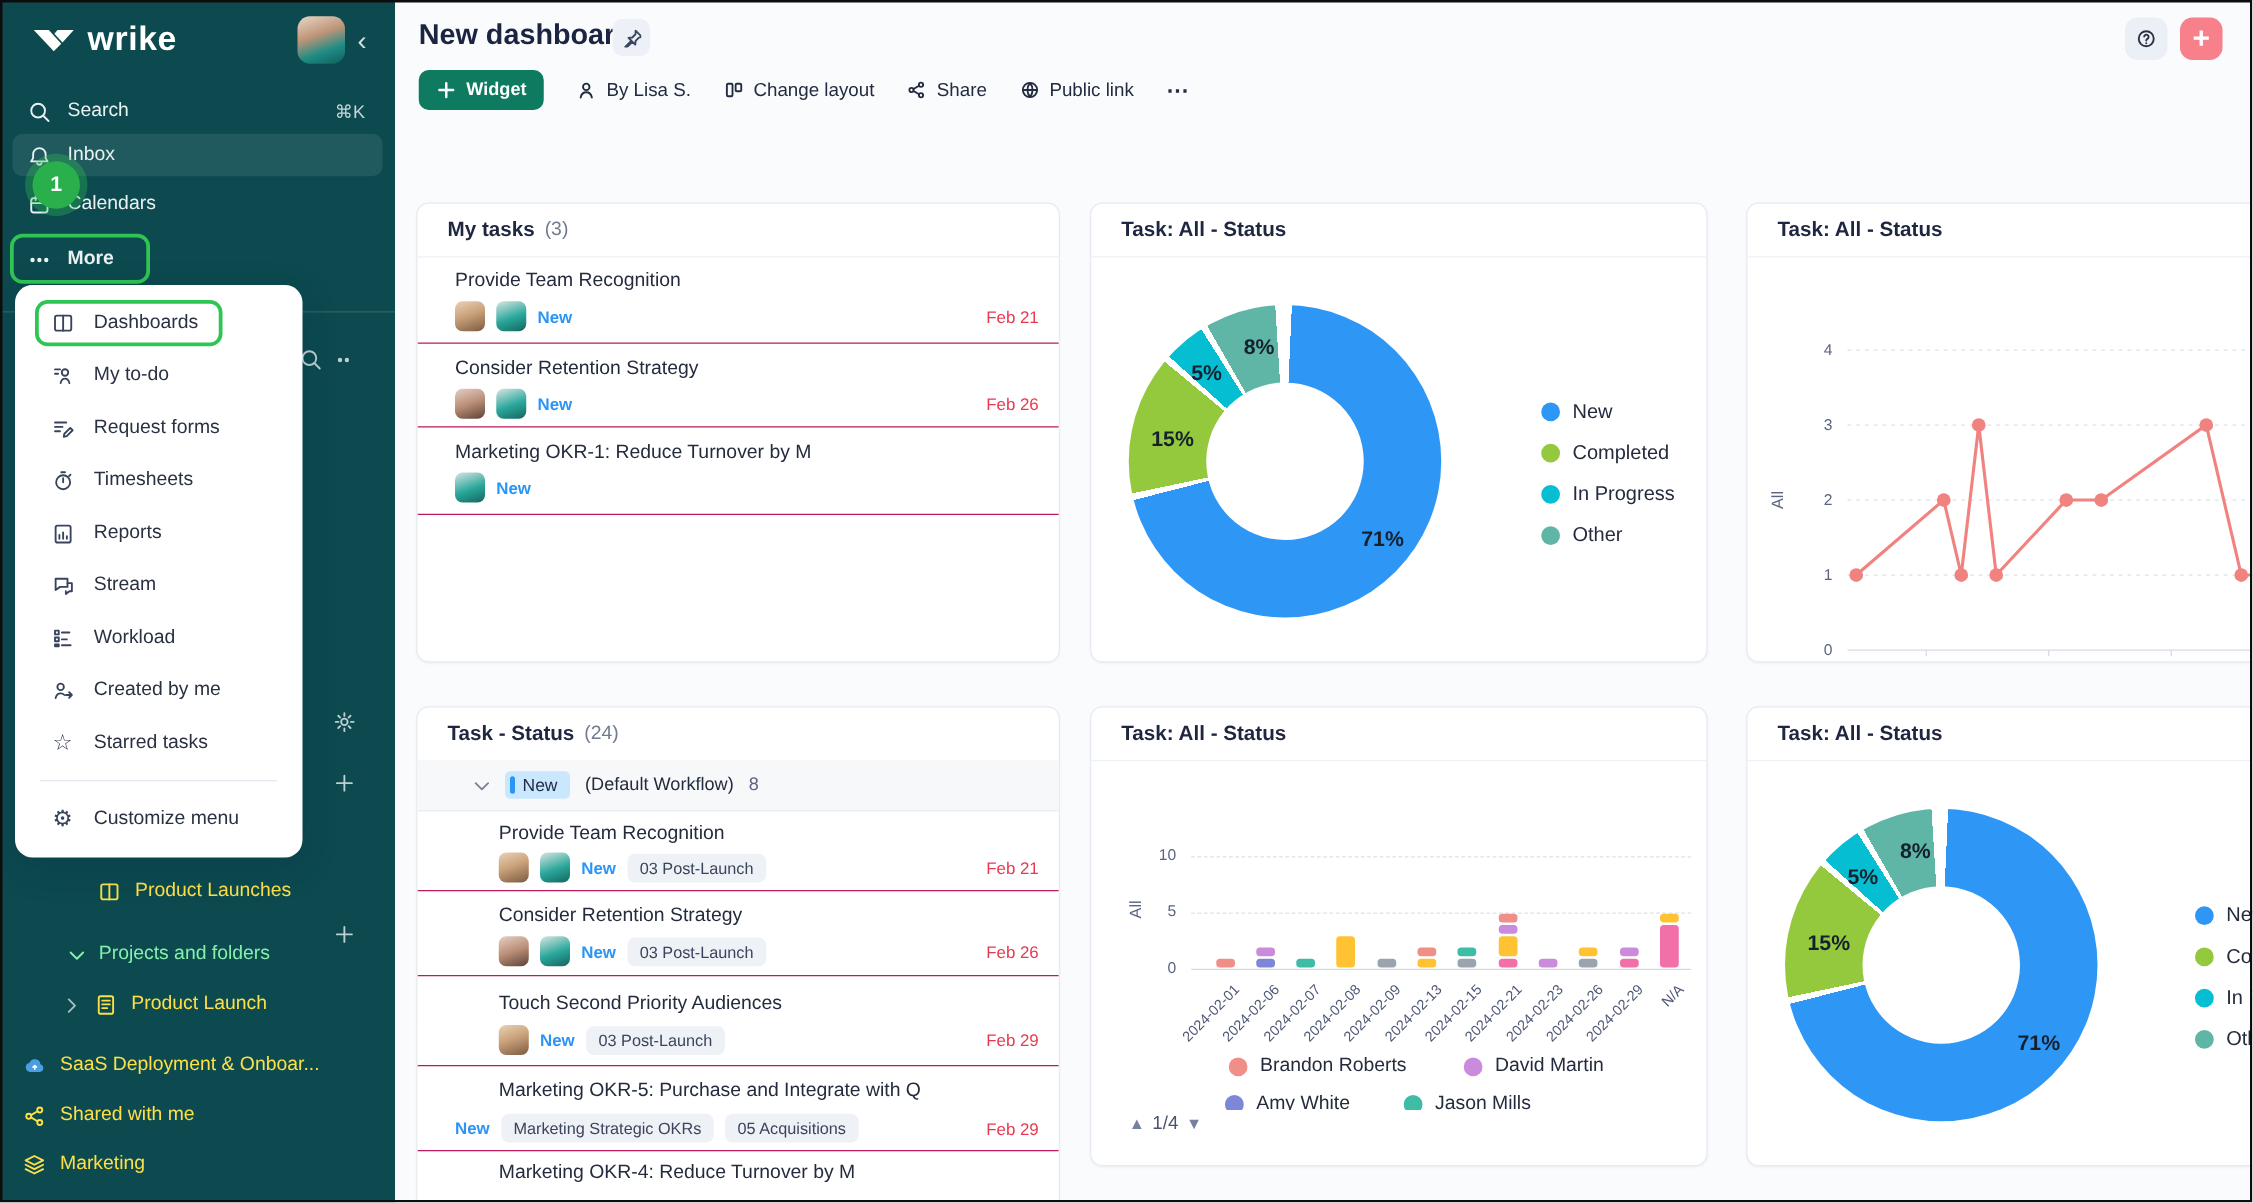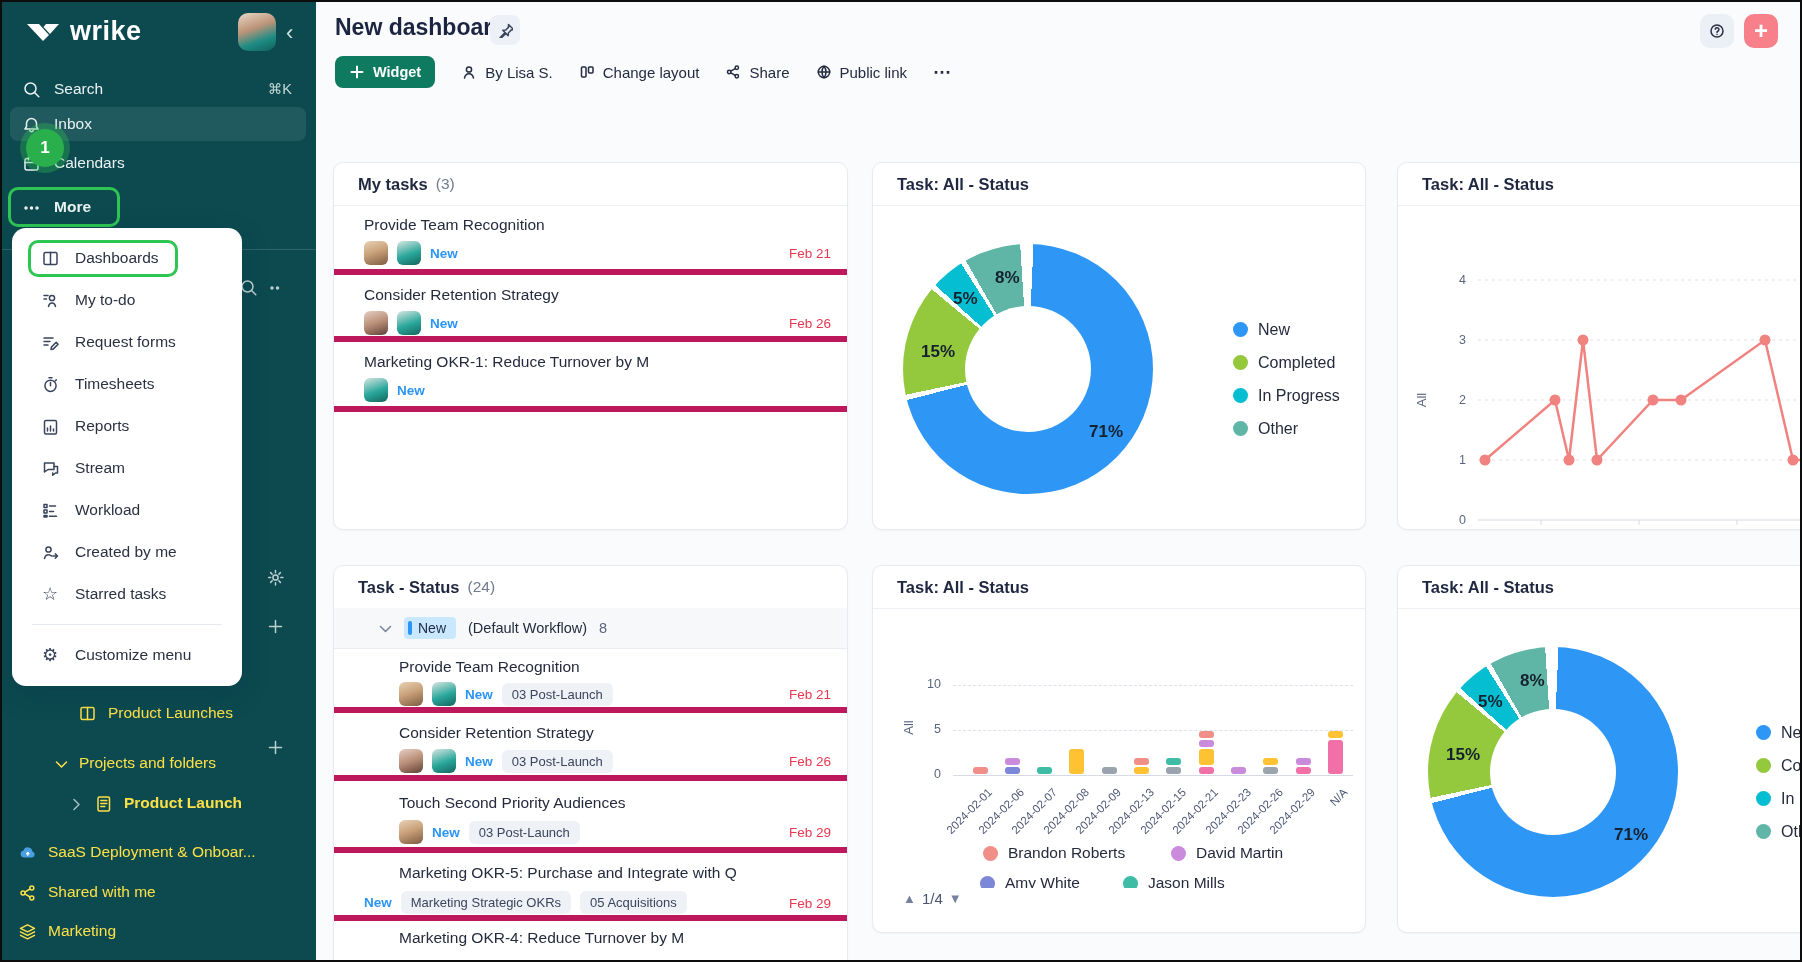--- a/index.html
+++ b/index.html
@@ -16,21 +16,21 @@
   .collapse{position:absolute;left:286px;top:20px;font-size:22px;color:#CFE0E1;}
   .srow{position:absolute;left:10px;width:296px;height:34px;display:flex;align-items:center;gap:13px;padding-left:12px;border-radius:8px;font-size:15.5px;color:#E9F1F1;box-sizing:border-box;}
   .srow .shortcut{margin-left:auto;margin-right:14px;color:#C4D6D7;font-size:14.5px;}
   .srow.hl{background:rgba(255,255,255,.09);}
   .sdivider{position:absolute;left:0;right:0;top:249px;height:1px;background:rgba(255,255,255,.14);}
   .badge1{position:absolute;left:26px;top:129px;width:38px;height:38px;border-radius:50%;background:#2AAF4D;color:#fff;font-weight:bold;font-size:17px;display:flex;align-items:center;justify-content:center;box-shadow:0 0 0 6px rgba(47,199,83,.32);z-index:5;}
   .greenbox{position:absolute;border:3px solid #2FC553;border-radius:10px;box-sizing:border-box;z-index:6;}
   .gb-more{left:8px;top:187px;width:112px;height:40px;}
   .side-ico{position:absolute;color:#BBD0D1;}
   .treerow{position:absolute;display:flex;align-items:center;gap:11px;font-size:15.5px;color:#fde047;height:34px;}
-  .treerow.muted{color:#fde047;}
+  .treerow.muted{color:#86efac;}
 
   
   .menu{position:absolute;left:12px;top:228px;width:230px;height:458px;background:#fff;border-radius:14px;box-shadow:0 8px 28px rgba(10,31,68,.20);z-index:10;padding-top:9px;box-sizing:border-box;}
   .mitem{position:relative;height:42px;display:flex;align-items:center;gap:15px;padding-left:28px;font-size:15.5px;color:#2A3142;}
   .mitem .mic{width:20px;height:20px;display:flex;align-items:center;justify-content:center;color:#39445C;font-size:18px;}
   .mdivider{height:1px;background:#E4E8EF;margin:9px 20px;}
   .gb-dash{left:16px;top:12px;width:150px;height:37px;position:absolute;}
 
   
   .main{position:absolute;left:316px;top:0;width:1486px;height:962px;overflow:hidden;background:#FAFBFC;}
@@ -40,21 +40,21 @@
   .wbtn{display:flex;align-items:center;gap:8px;background:#0E7B61;color:#fff;font-weight:bold;font-size:14.5px;padding:8px 14px;border-radius:8px;}
   .titem{display:flex;align-items:center;gap:8px;font-size:15px;color:#232B41;}
   .tmore{font-size:18px;font-weight:bold;color:#232B41;letter-spacing:2px;}
   .helpbtn{position:absolute;left:1384px;top:14px;width:34px;height:34px;border-radius:10px;background:#EBEFF6;display:flex;align-items:center;justify-content:center;color:#2A3142;}
   .plusbtn{position:absolute;left:1428px;top:14px;width:34px;height:34px;border-radius:10px;background:#F8808A;color:#fff;font-size:24px;font-weight:bold;display:flex;align-items:center;justify-content:center;}
 
   
   .widget{position:absolute;background:#fff;border:1px solid #E7EAF1;border-radius:10px;box-shadow:0 1px 2px rgba(16,24,40,.04);overflow:hidden;box-sizing:border-box;}
   .whead{height:42px;border-bottom:1px solid #EDF0F4;display:flex;align-items:center;padding:0 24px;font-weight:bold;font-size:16.5px;color:#1F2740;}
   .wcount{color:#707A90;font-weight:normal;margin-left:8px;font-size:15.5px;}
-  .trow{position:absolute;left:0;right:0;border-bottom:6px solid #be185d;box-sizing:border-box;}
+  .trow{position:absolute;left:0;right:0;border-bottom:1px solid #be185d;box-sizing:border-box;}
   .ttitle{position:absolute;font-size:15.5px;color:#242B3D;white-space:nowrap;}
   .tmeta{position:absolute;display:flex;align-items:center;gap:9px;}
   .av{width:24px;height:24px;border-radius:6px;flex:none;}
   .av.m1{background:linear-gradient(160deg,#e8d3b6 0%,#caa27b 45%,#7c5b42 100%);}
   .av.w1{background:linear-gradient(160deg,#e6cfc4 0%,#b98e77 50%,#5d4037 100%);}
   .av.w2{background:linear-gradient(160deg,#d8e6e2 0%,#2aa79b 55%,#14655e 100%);}
   .stlink{color:#2B95F6;font-weight:bold;font-size:13.5px;}
   .tdate{position:absolute;right:16px;font-size:13.5px;color:#E8384F;}
   .pill{background:#EEF1F6;border-radius:6px;padding:4px 10px;font-size:13px;color:#3A445C;white-space:nowrap;}
   .grouprow{position:absolute;left:0;right:0;top:42px;height:41px;background:#F6F8FA;border-bottom:1px solid #E9EDF2;display:flex;align-items:center;padding-left:42px;gap:12px;box-sizing:border-box;font-size:14.5px;color:#242B3D;}
@@ -168,21 +168,21 @@
     <div class="treerow muted" style="left:52px;top:746px;">
       <svg class="ic sm">
           <path d="M4.5 7l5 5 5-5"></path>
         </svg>
       <span>Projects and folders</span>
     </div>
     <svg class="ic side-ico" style="left:266px;top:738px;">
         <path d="M9.5 3.5v12M3.5 9.5h12"></path>
       </svg>
 
-    <div class="treerow" style="left:67px;top:786px;font-weight:bold;">
+    <div class="treerow" style="left:48px;top:786px;">
       <svg class="ic sm" style="color:#A9C0C2;">
           <path d="M7 4.5l5 5-5 5"></path>
         </svg>
       <svg class="ic">
           <rect x="4" y="3" width="11.5" height="14" rx="1.5"></rect>
           <path d="M6.8 6.5h6M6.8 9.5h6M6.8 12.5h4"></path>
         </svg>
       <span>Product Launch</span>
     </div>
 

